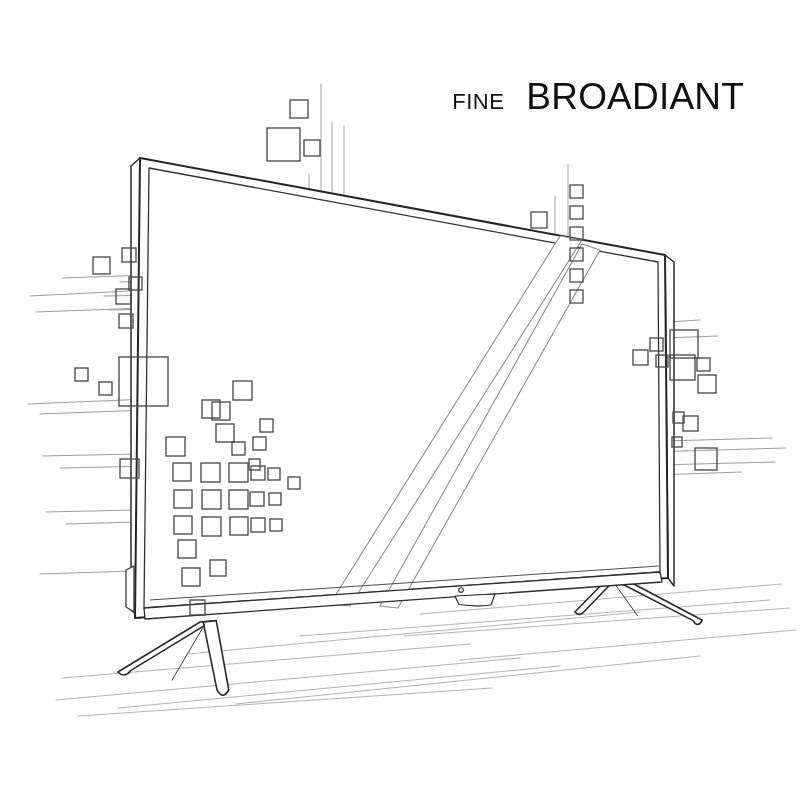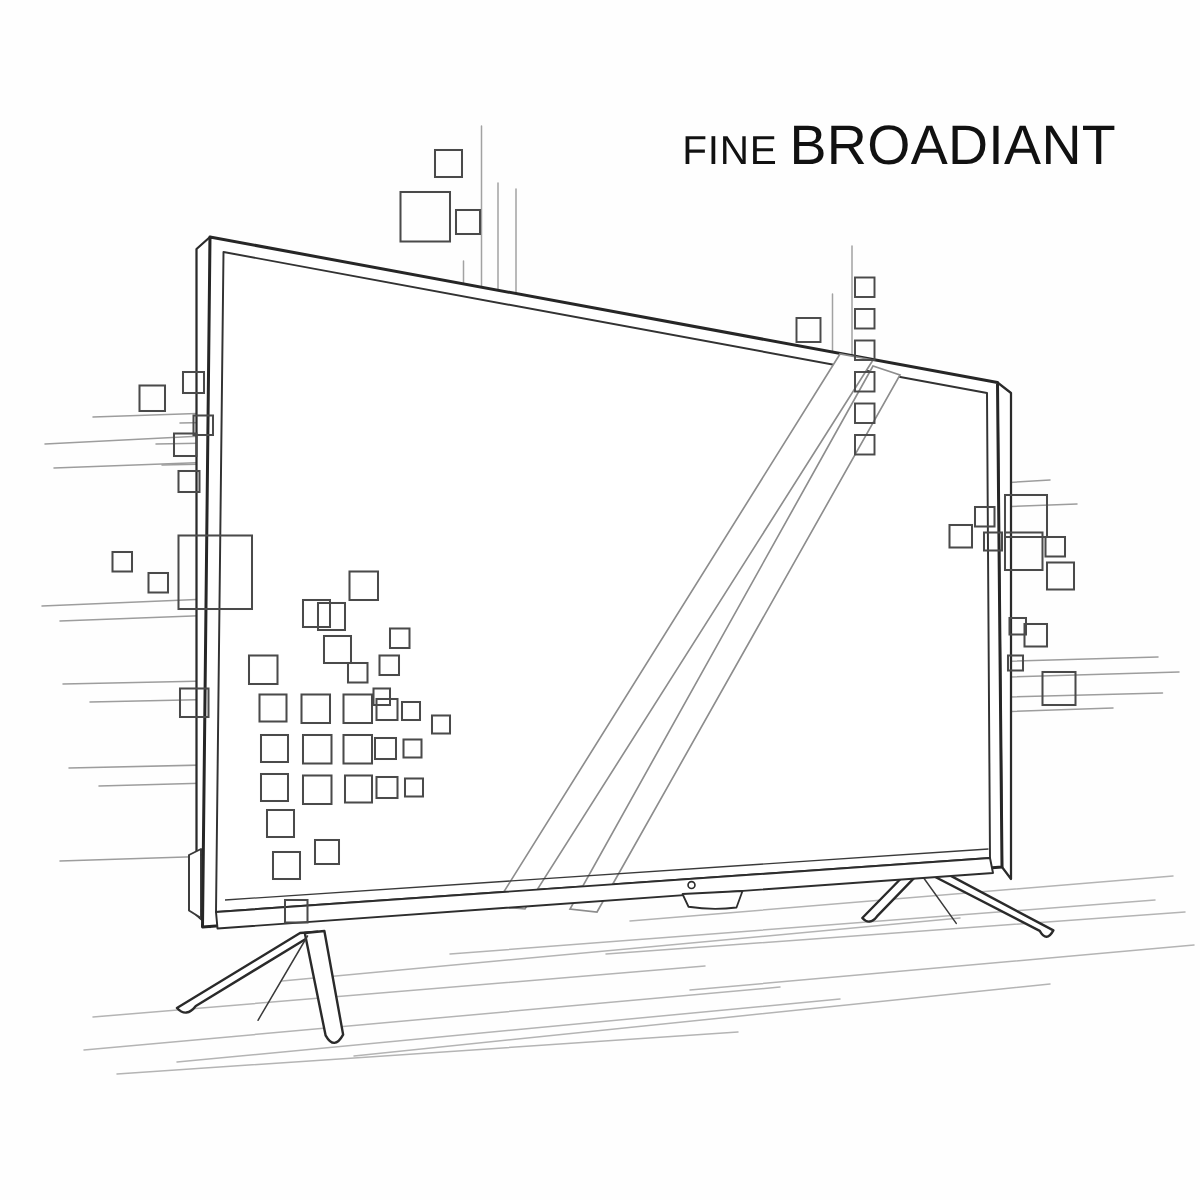--- a/index.html
+++ b/index.html
@@ -16,29 +16,29 @@
   #brand-wordmark{
     position:absolute;
     right:56px; top:78px;
     color:#111111;
     letter-spacing:0.2px;
     white-space:nowrap;
     line-height:1;
     user-select:none;
   }
   #brand-wordmark .wm-fine{
-    font-size:27px;
+    font-size:22px;
     font-weight:400;
     letter-spacing:0.5px;
   }
   #brand-wordmark .wm-main{
     font-size:37px;
     font-weight:400;
     letter-spacing:0.2px;
-    margin-left:8px;
+    margin-left:22px;
   }
 </style>
 </head>
 <body>
 
 <div id="stage">
 
   <svg id="artboard" viewBox="0 0 800 800" width="800" height="800" xmlns="http://www.w3.org/2000/svg">
 
     <rect x="0" y="0" width="800" height="800" fill="#fefefe"></rect>

